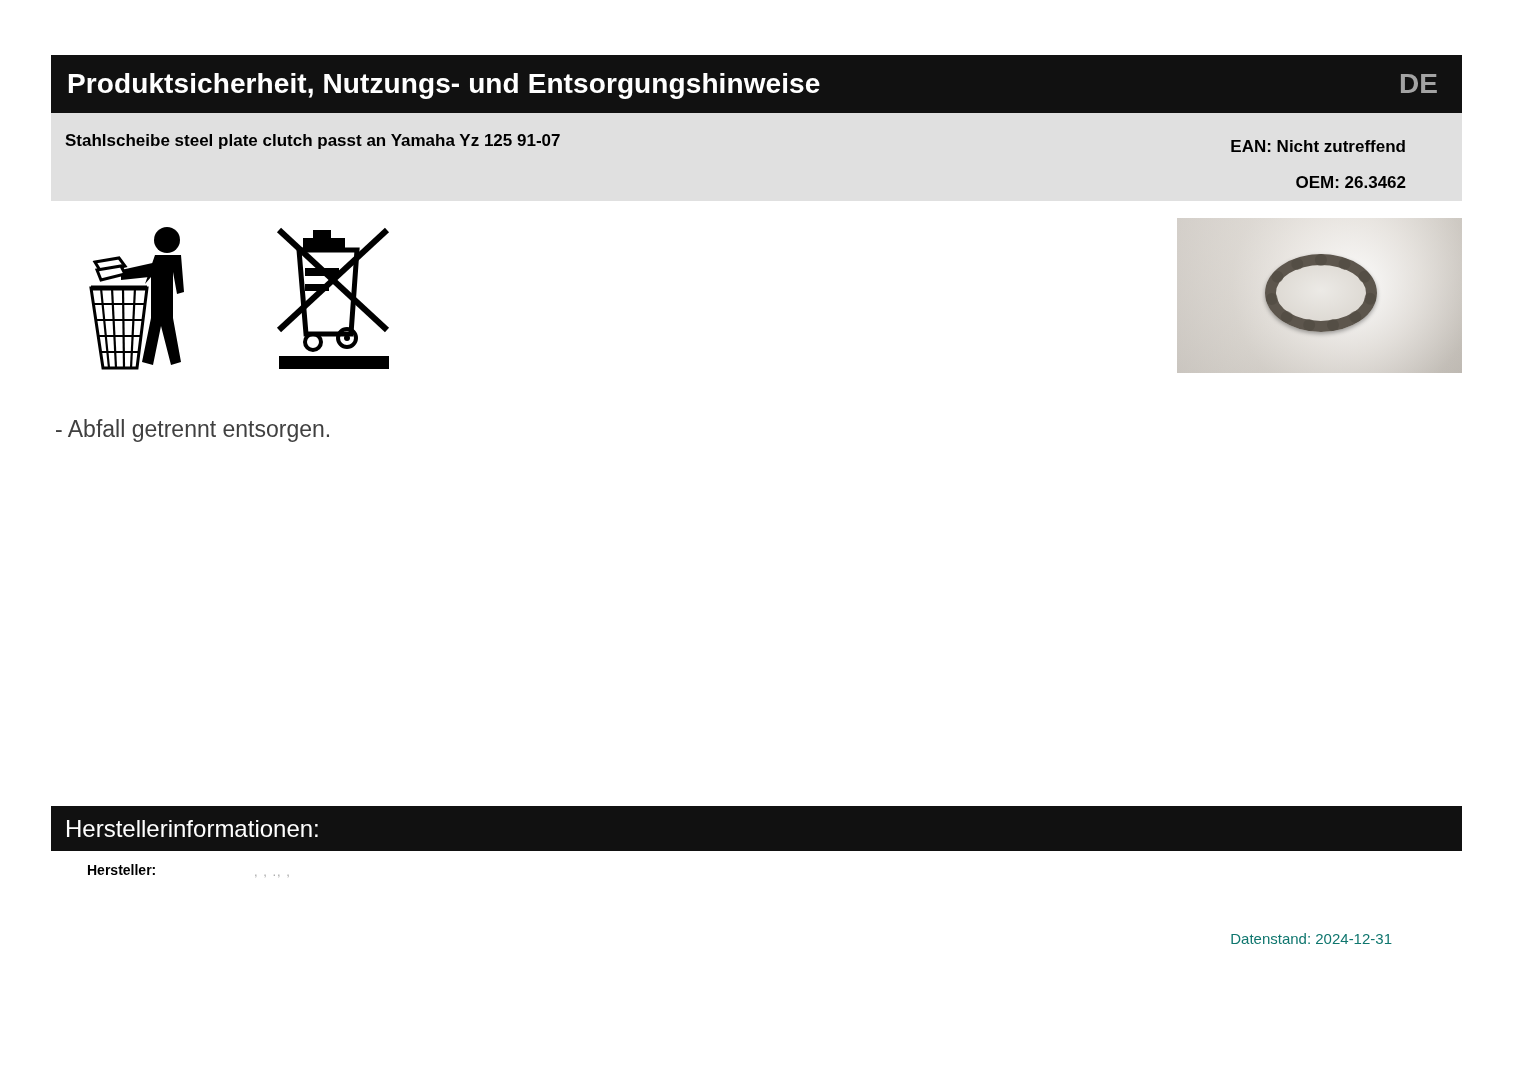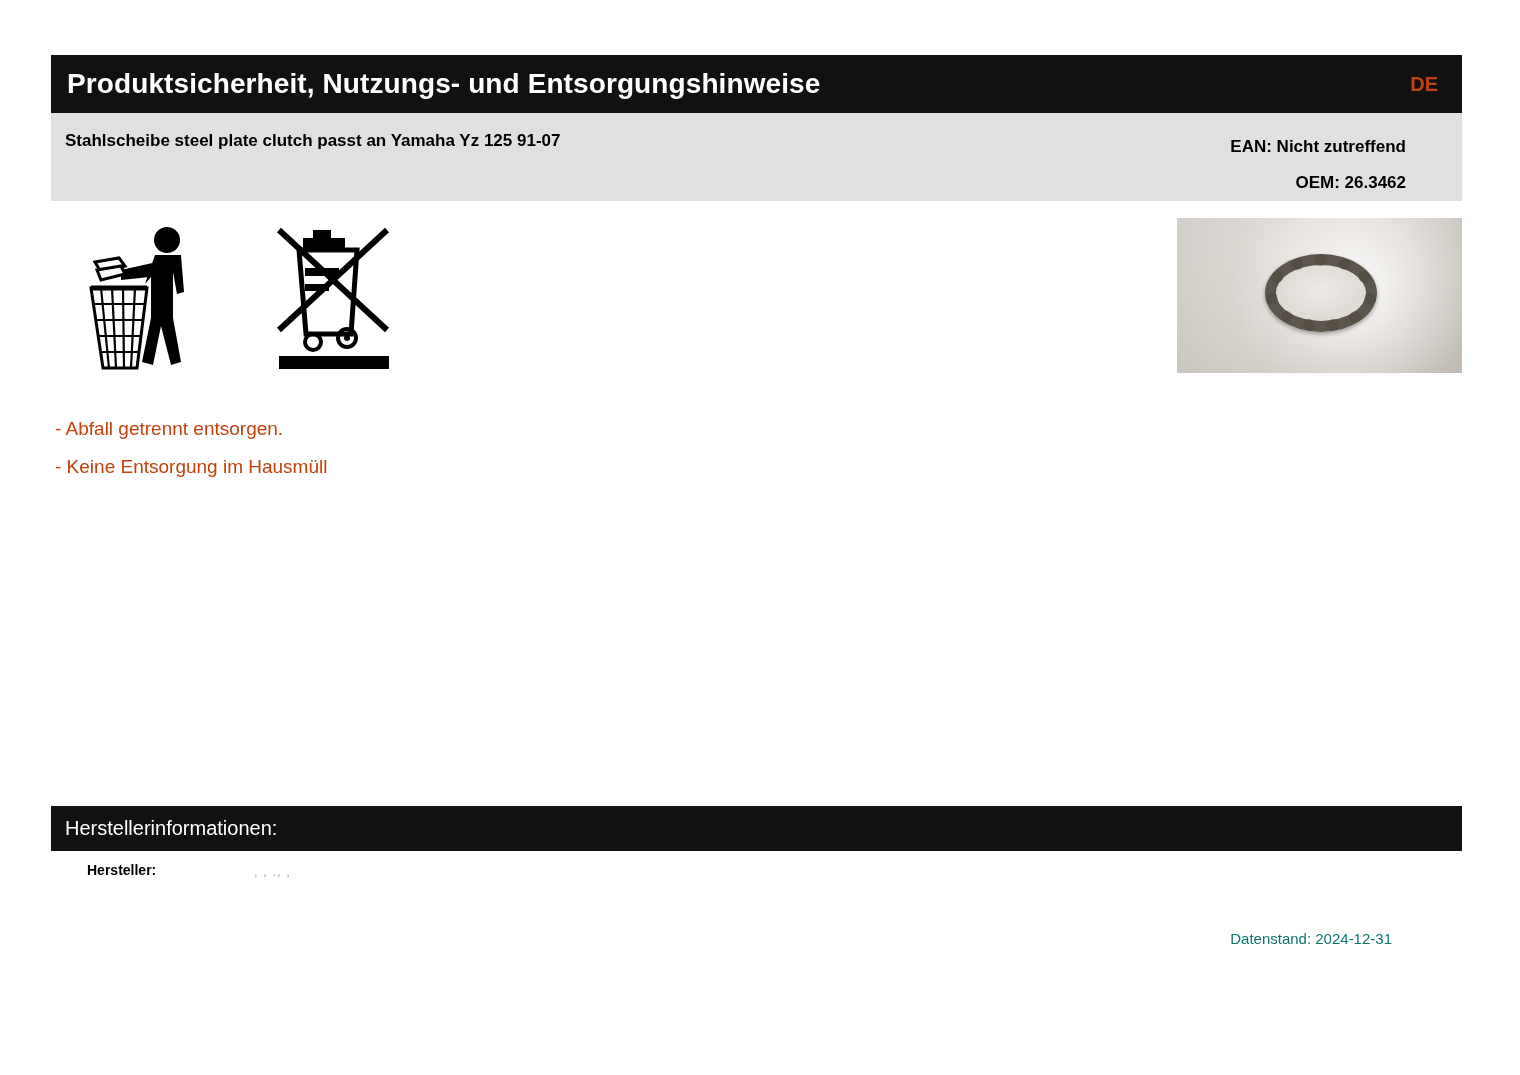--- a/index.html
+++ b/index.html
@@ -38,22 +38,22 @@
     padding: 0 18px 0 16px;
   }
   .header-title {
     color: #ffffff;
     font-size: 28px;
     font-weight: bold;
     letter-spacing: 0.1px;
     white-space: nowrap;
   }
   .header-lang {
-    color: #c2410c;
-    font-size: 20px;
+    color: #a3a3a3;
+    font-size: 28px;
     font-weight: bold;
     margin-right: 6px;
   }
 
   
   .subheader {
     position: absolute;
     left: 51px;
     top: 113px;
     width: 1411px;
@@ -142,42 +142,42 @@
   }
 
   
   .bullets {
     position: absolute;
     left: 55px;
     top: 410px;
     width: 900px;
   }
   .bullet-line {
-    font-size: 19px;
+    font-size: 23px;
     line-height: 38px;
-    color: #c2410c;
+    color: #404040;
     white-space: nowrap;
   }
 
   
   .manu-bar {
     position: absolute;
     left: 51px;
     top: 806px;
     width: 1411px;
     height: 45px;
     background: #111111;
     display: flex;
     align-items: center;
     box-sizing: border-box;
     padding-left: 14px;
   }
   .manu-bar-label {
     color: #ffffff;
-    font-size: 20px;
+    font-size: 24px;
     font-weight: normal;
   }
   .manu-row {
     position: absolute;
     left: 79px;
     top: 862px;
     width: 1000px;
     height: 24px;
   }
   .manu-key {
@@ -272,21 +272,20 @@
   </div>
 
   <div class="product-photo">
     <div class="photo-inner"></div>
     <div class="disc"></div>
     <div class="disc-teeth"></div>
   </div>
 
   <div class="bullets">
     <div class="bullet-line">-  Abfall getrennt entsorgen.</div>
-    <div class="bullet-line">-  Keine Entsorgung im Hausmüll</div>
   </div>
 
   <div class="manu-bar">
     <span class="manu-bar-label">Herstellerinformationen:</span>
   </div>
 
   <div class="manu-row">
     <span class="manu-key">Hersteller:</span>
     <span class="manu-val">, , ., ,</span>
   </div>

